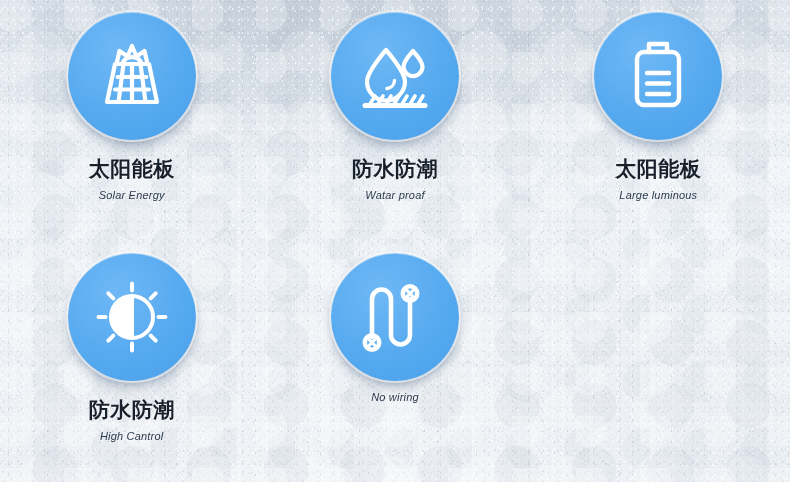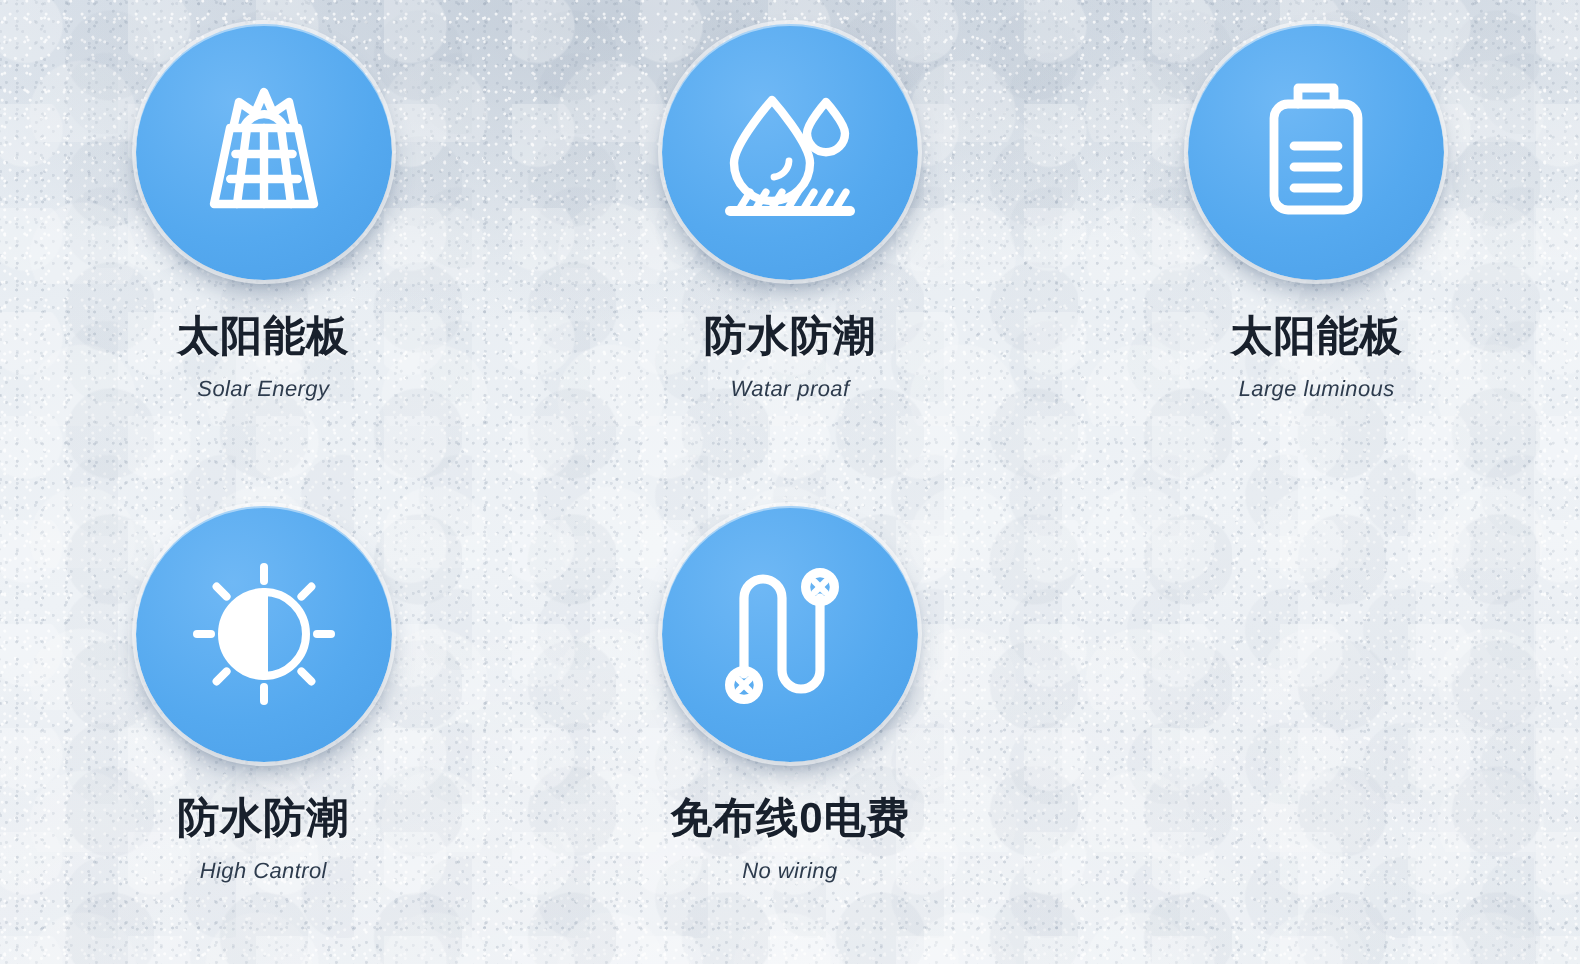--- a/index.html
+++ b/index.html
@@ -239,17 +239,16 @@
 
           <circle cx="20" cy="68.5" r="7.2"></circle>
           <path d="M17.2 65.7 L22.8 71.3" stroke-width="3.2"></path>
           <path d="M22.8 65.7 L17.2 71.3" stroke-width="3.2"></path>
           <circle cx="58" cy="19.5" r="7.2"></circle>
           <path d="M55.2 16.7 L60.8 22.3" stroke-width="3.2"></path>
           <path d="M60.8 16.7 L55.2 22.3" stroke-width="3.2"></path>
         </svg>
       </span>
     </div>
-    <div class="title">免布线0电费</div>
     <div class="subtitle">No wiring</div>
   </div>
 
 </div>
 
 </body></html>

